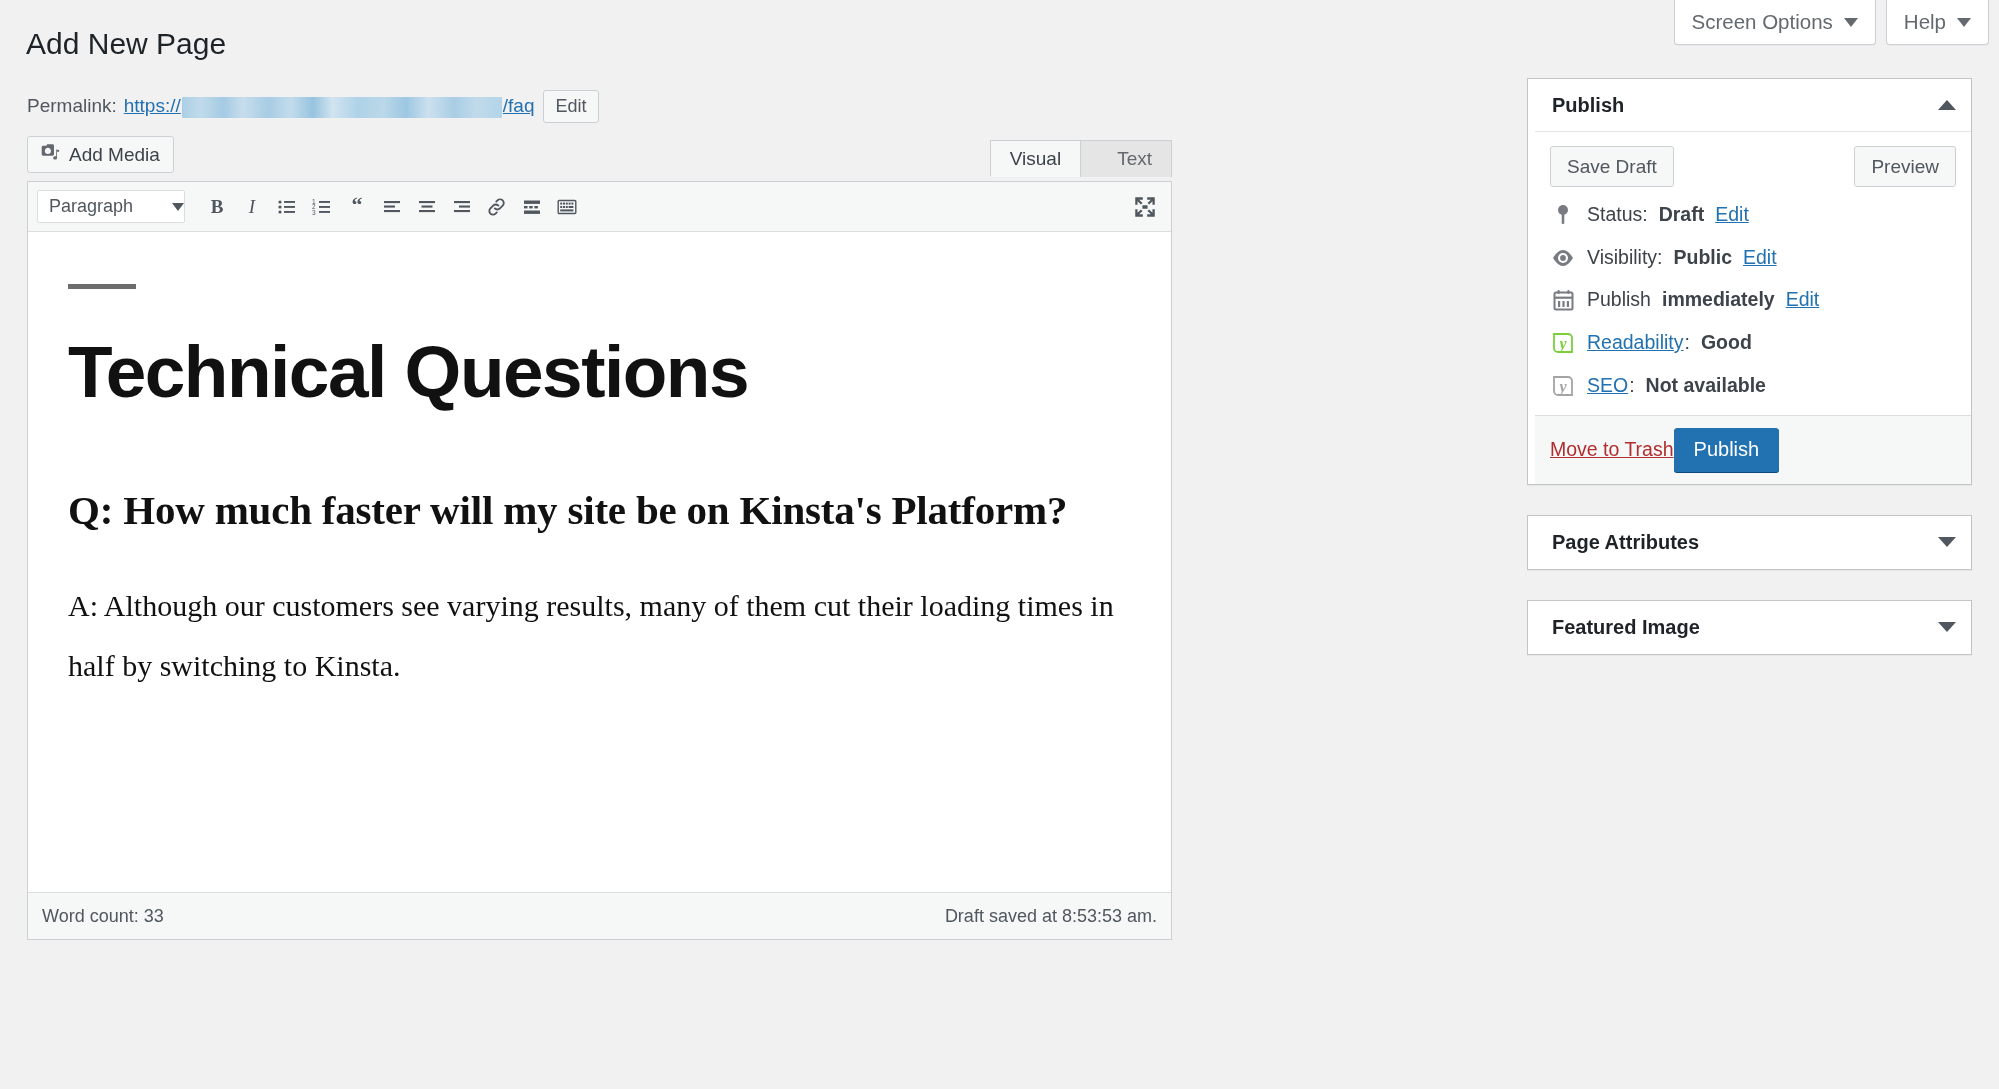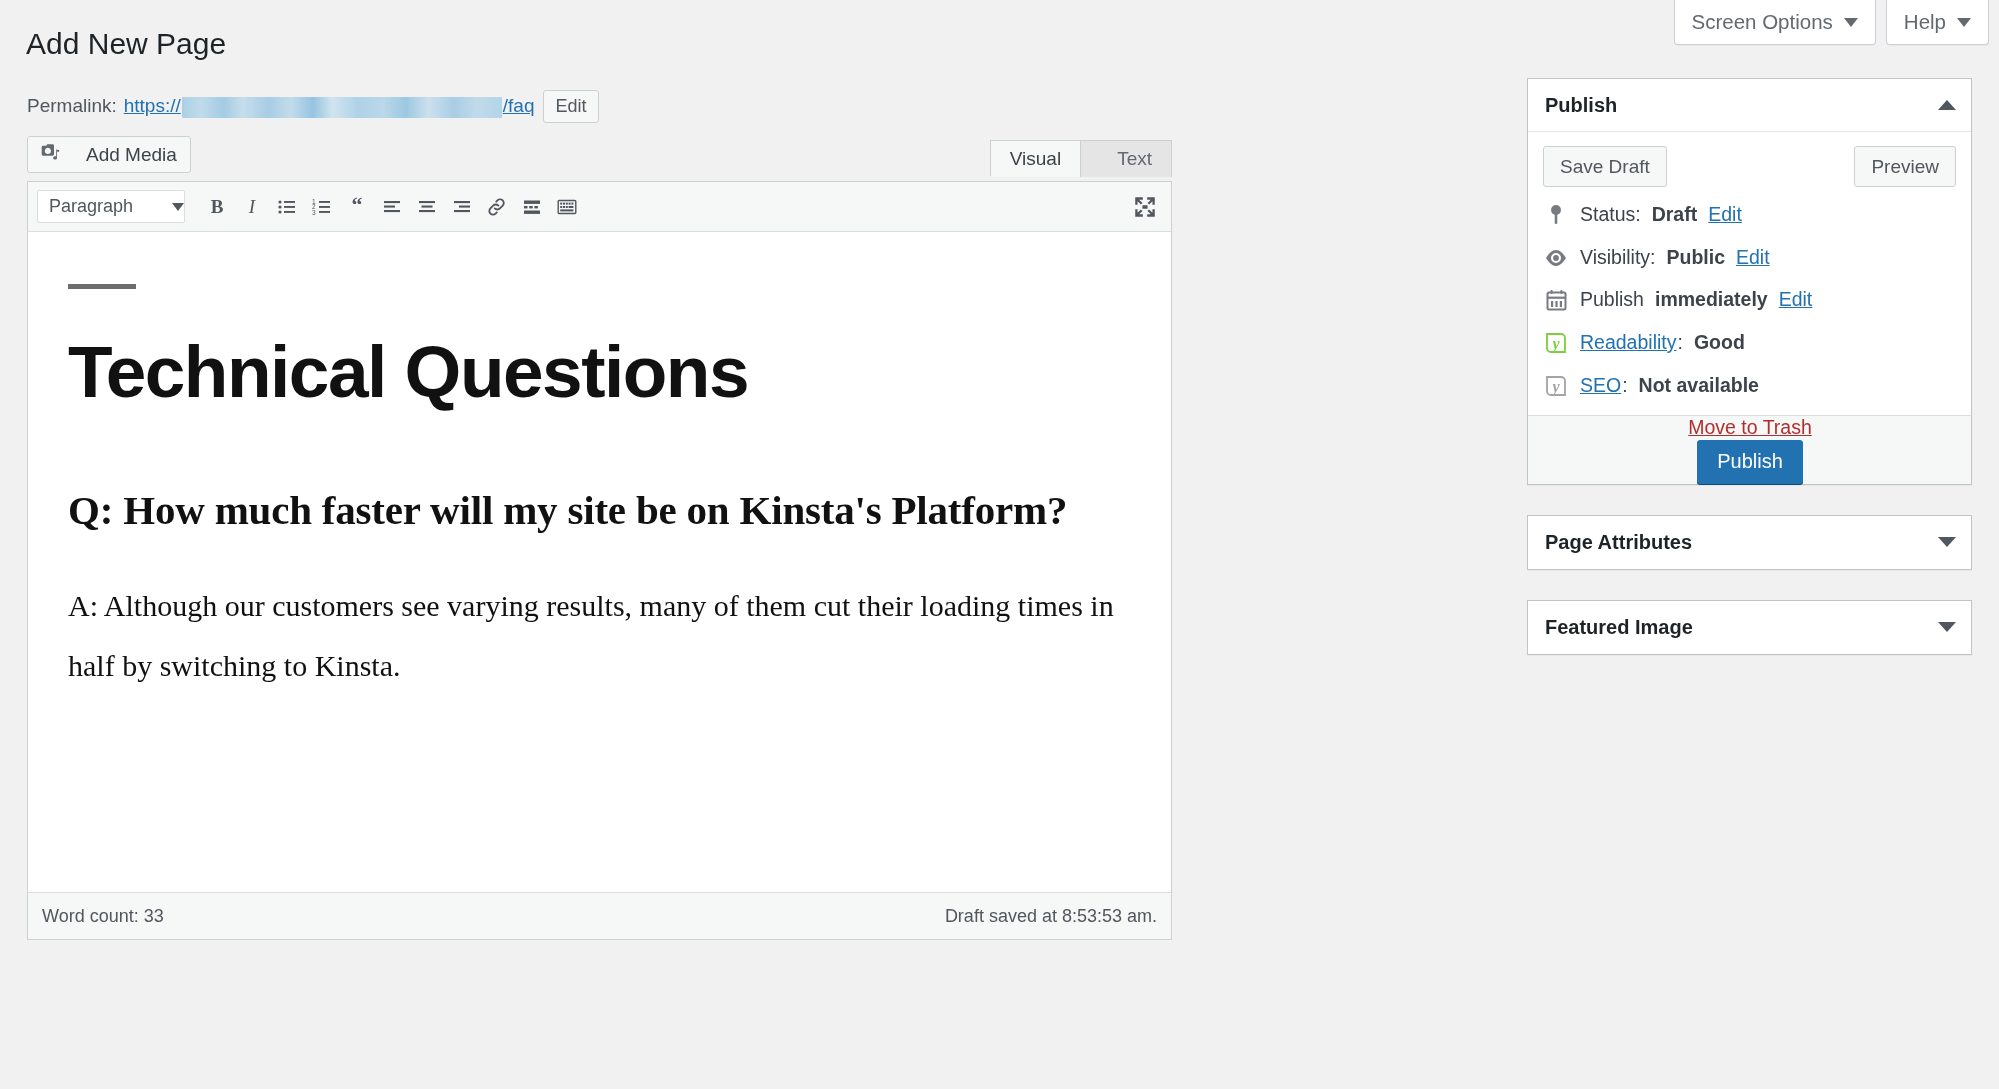--- a/index.html
+++ b/index.html
@@ -106,21 +106,21 @@
   
   .media-row {
     margin-top: 15px; display: flex; align-items: center;
     position: relative;
   }
   .add-media-btn {
     background: #f6f7f7;
     border: 1px solid #ccd0d4;
     border-radius: 3px;
     height: 37px; padding: 0 13px 0 11px;
-    display: flex; align-items: center; gap: 26px;
+    display: flex; align-items: center; gap: 9px;
     font-size: 19px; color: #3c434a;
     cursor: pointer;
   }
 
   
   .editor-tabs {
     position: absolute; right: 0; bottom: -4px;
     display: flex; align-items: flex-end;
   }
   .ed-tab {
@@ -223,20 +223,21 @@
   
   .sidebar {
     position: absolute; left: 1527px; top: 78px;
     width: 445px;
   }
   .panel {
     background: #fff;
     border: 1px solid #c3c4c7;
     box-shadow: 0 1px 1px rgba(0,0,0,.04);
     margin-bottom: 30px;
+    padding-left: 7px;
   }
   .panel-head {
     height: 53px;
     display: flex; align-items: center; justify-content: space-between;
     padding: 0 15px 0 17px;
     border-bottom: 1px solid #e5e5e5;
     cursor: pointer;
   }
   .panel.collapsed .panel-head { border-bottom: none; }
   .panel-title { font-size: 20px; font-weight: 700; color: #1d2327; }
@@ -274,23 +275,22 @@
     line-height: 1.2;
   }
   .misc-row:last-child { margin-bottom: 4px; }
   .misc-icon { width: 26px; display: flex; align-items: center; justify-content: center; flex: 0 0 26px; }
   .misc-row b { font-weight: 700; }
   .mini-link { color: #2271b1; text-decoration: underline; cursor: pointer; }
   .panel-foot {
     background: #f6f7f7;
     border-top: 1px solid #ddd;
     height: 69px;
-    display: flex; align-items: center; justify-content: space-between;
+    display: flex; align-items: center; justify-content: flex-start;
     padding: 0 14px 0 15px;
-    flex-direction: column;
   }
   .trash-link {
     color: #b32d2e; text-decoration: underline;
     font-size: 19.5px; cursor: pointer;
   }
   .publish-btn {
     background: #2271b1;
     border: 1px solid #2271b1;
     border-radius: 3px;
     color: #fff;

